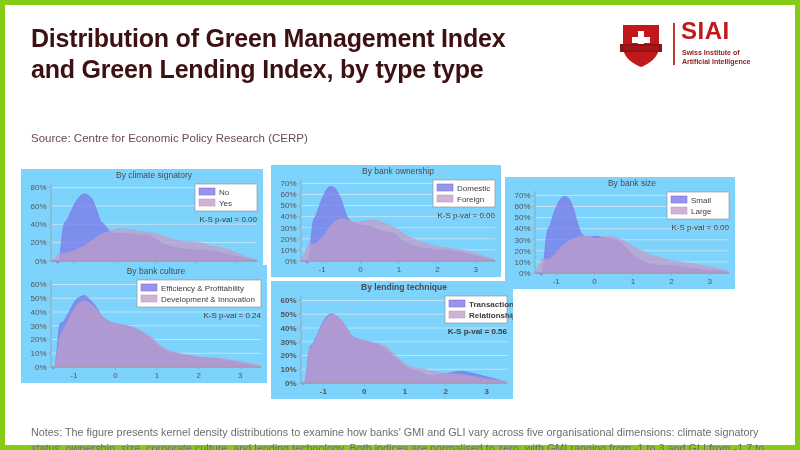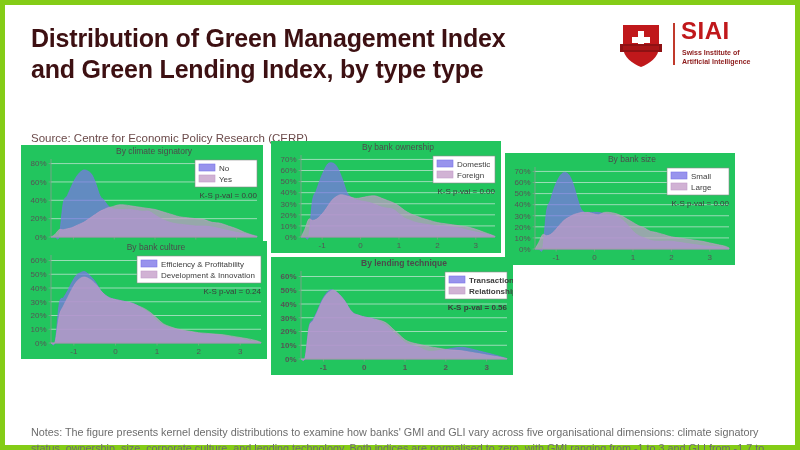--- a/index.html
+++ b/index.html
@@ -35,21 +35,21 @@
   #logo .siai{
     position:absolute;left:64px;top:0px;
     font-size:24px;font-weight:bold;color:#c0181b;letter-spacing:0.5px;line-height:1;
   }
   #logo .sub{
     position:absolute;left:65px;top:29px;
     font-size:7px;color:#8c1a1a;line-height:1.35;font-weight:bold;
   }
   #logo .sub span{display:block;}
   
-  .chart{position:absolute;box-sizing:border-box;background:#22c55e;}
+  .chart{position:absolute;box-sizing:border-box;background:#7dd3fc;margin-top:24px;}
   .chart svg{display:block;}
   .chart-title{
     font-size:8.5px;fill:#4b4b4b;text-anchor:middle;
   }
   .axis-text{font-size:8px;fill:#555;}
   .ytick{text-anchor:end;}
   .xtick{text-anchor:middle;}
   .gridline{stroke:#ededf2;stroke-width:0.6;}
   .axisline{stroke:#9a9a9a;stroke-width:0.7;}
   .tickmark{stroke:#9a9a9a;stroke-width:0.6;}

